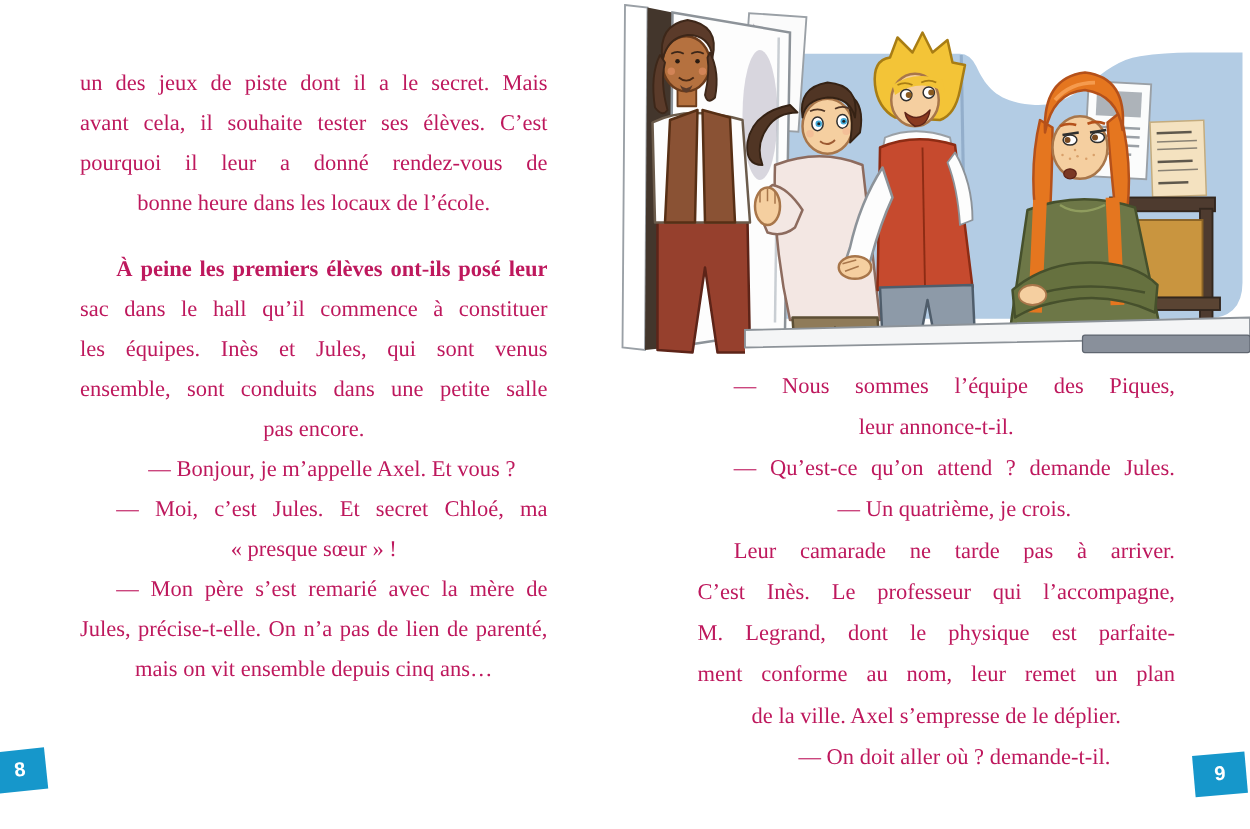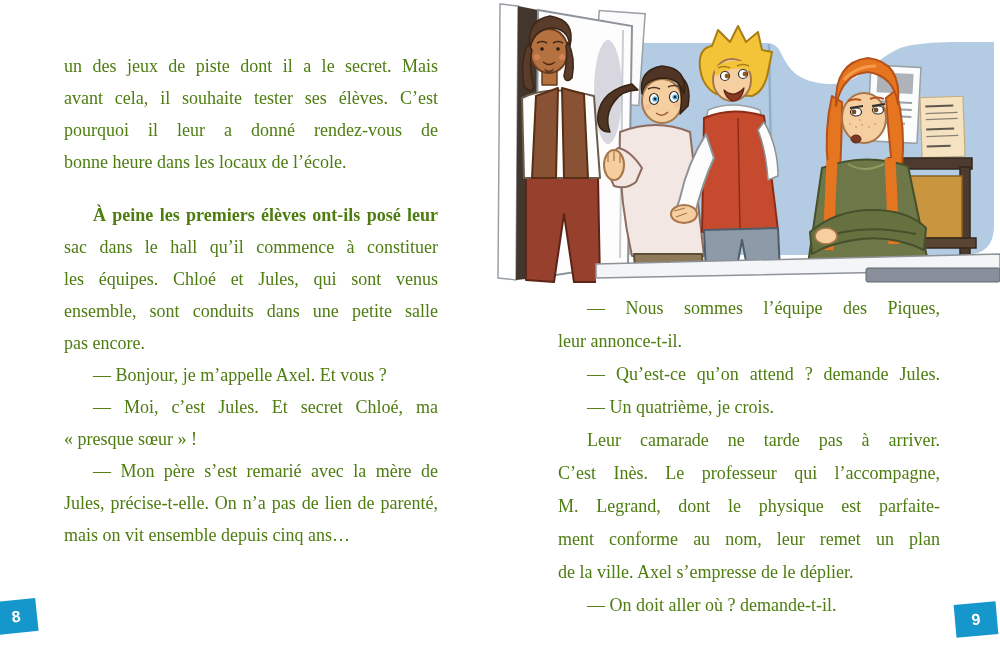--- a/index.html
+++ b/index.html
@@ -5,28 +5,28 @@
   html,body { margin:0; padding:0; }
   body {
     width:1000px; height:663px;
     background:#ffffff;
     position:relative;
     overflow:hidden;
     font-family:"Liberation Serif", serif;
   }
   .page-text {
     position:absolute;
-    color:#4d7c0f;
+    color:#be185d;
     font-size:18px;
   }
   #left-text  { left:64px;  top:50px;  width:374px; }
   #left-text .line  { line-height:32px; height:32px; }
   #right-text { left:558px; top:292px; width:382px; }
   #right-text .line { line-height:33px; height:33px; }
-  .line { white-space:nowrap; }
+  .line { white-space:nowrap;text-align:center; }
   .line.just { text-align:justify; text-align-last:justify; }
   .line.ind  { padding-left:29px; }
   .line.gap  { margin-top:21px;font-weight:bold; }
   .pagenum {
     position:absolute;
     width:42px; height:33px;
     display:flex; align-items:center; justify-content:center;
     color:#ffffff;
     font-family:"Liberation Sans", sans-serif;
     font-weight:bold; font-size:16px;
@@ -180,21 +180,21 @@
   </svg>
 </div>
 
 <div id="left-text" class="page-text">
     <div class="line just">un des jeux de piste dont il a le secret. Mais</div>
     <div class="line just">avant cela, il souhaite tester ses élèves. C’est</div>
     <div class="line just">pourquoi il leur a donné rendez-vous de</div>
     <div class="line">bonne heure dans les locaux de l’école.</div>
     <div class="line just ind gap">À peine les premiers élèves ont-ils posé leur</div>
     <div class="line just">sac dans le hall qu’il commence à constituer</div>
-    <div class="line just">les équipes. Chloé et Jules, qui sont venus</div>
+    <div class="line just">les équipes. Inès et Jules, qui sont venus</div>
     <div class="line just">ensemble, sont conduits dans une petite salle</div>
     <div class="line">pas encore.</div>
     <div class="line ind">— Bonjour, je m’appelle Axel. Et vous ?</div>
     <div class="line just ind">— Moi, c’est Jules. Et secret Chloé, ma</div>
     <div class="line">« presque sœur » !</div>
     <div class="line just ind">— Mon père s’est remarié avec la mère de</div>
     <div class="line just">Jules, précise-t-elle. On n’a pas de lien de parenté,</div>
     <div class="line">mais on vit ensemble depuis cinq ans…</div>
   </div>
 

